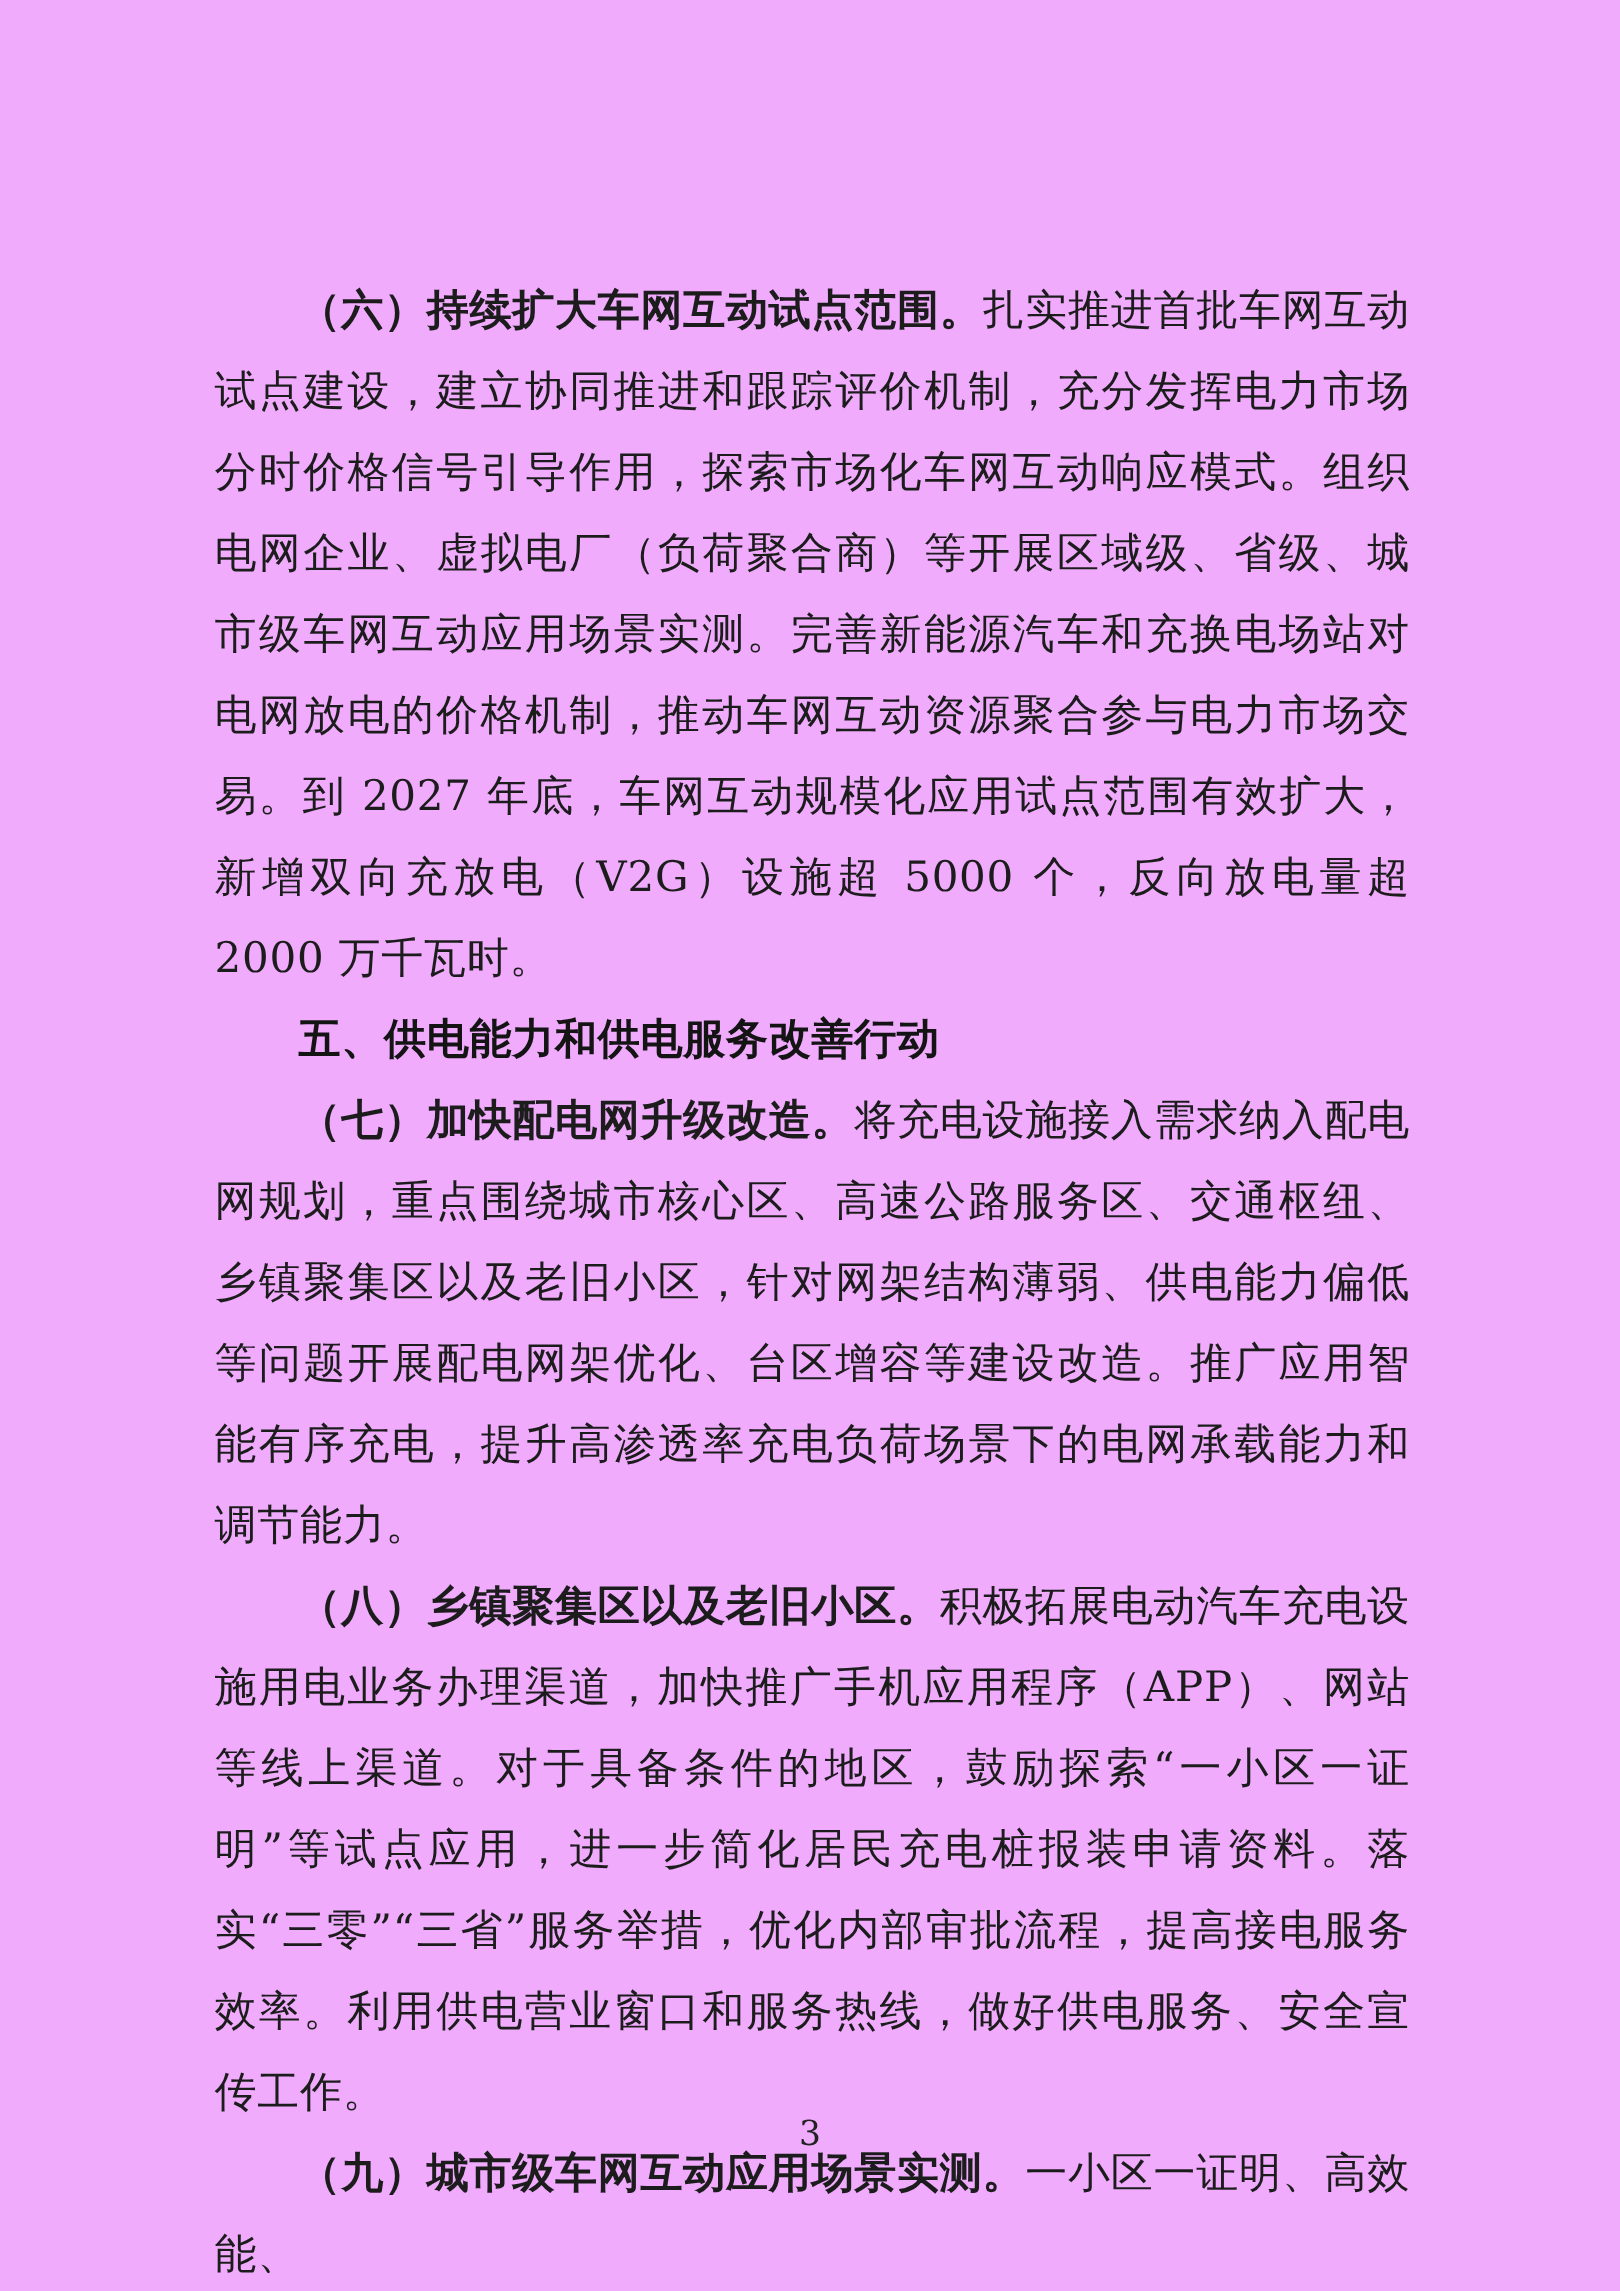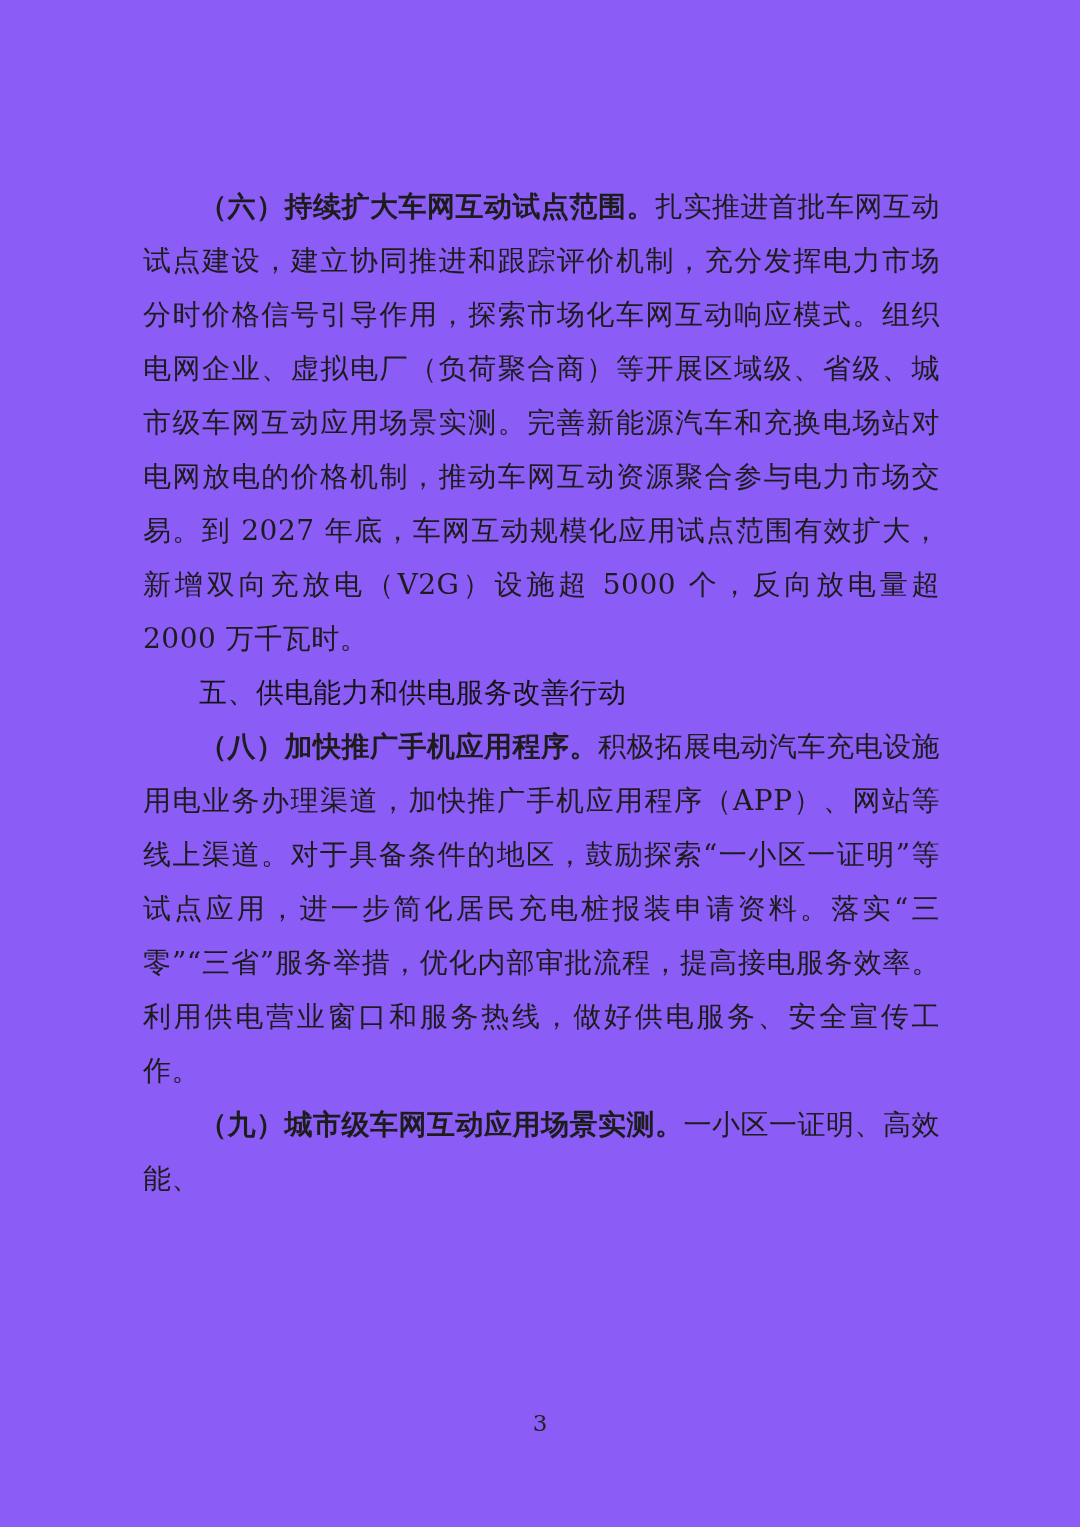--- a/index.html
+++ b/index.html
@@ -11,21 +11,21 @@
     width: 1080px;
     height: 1527px;
     position: relative;
     font-family: "DejaVu Serif", "Liberation Serif", serif;
     color: #1c1c1c;
     overflow: hidden;
   }
   .page {
     position: absolute;
     inset: 0;
-    background: #8b5cf6;
+    background: #f0abfc;
   }
   .content {
     position: absolute;
     left: 143px;
     top: 180px;
     width: 797px;
     font-size: 28px;
     line-height: 54px;
     text-align: justify;
     letter-spacing: 0.5px;
@@ -35,21 +35,21 @@
     text-indent: 2em;
   }
   .para .lead {
     font-weight: 700;
   }
   .heading {
     margin: 0;
     text-indent: 2em;
     font-size: 28px;
     line-height: 54px;
-    font-weight: 400;
+    font-weight: 700;
     font-family: "DejaVu Sans", "Liberation Sans", sans-serif;
     color: #141414;
   }
   .page-number {
     position: absolute;
     left: 0;
     right: 0;
     top: 1408px;
     text-align: center;
     font-size: 23px;
@@ -60,22 +60,23 @@
 </head>
 <body>
 
 <div class="page">
   <div class="content">
 
     <p class="para"><span class="lead">（六）持续扩大车网互动试点范围。</span><span>扎实推进首批车网互动试点建设，建立协同推进和跟踪评价机制，充分发挥电力市场分时价格信号引导作用，探索市场化车网互动响应模式。组织电网企业、虚拟电厂（负荷聚合商）等开展区域级、省级、城市级车网互动应用场景实测。完善新能源汽车和充换电场站对电网放电的价格机制，推动车网互动资源聚合参与电力市场交易。到 2027 年底，车网互动规模化应用试点范围有效扩大，新增双向充放电（V2G）设施超 5000 个，反向放电量超 2000 万千瓦时。</span></p>
 
     <h2 class="heading">五、供电能力和供电服务改善行动</h2>
 
+    <p class="para"><span class="lead">（七）加快配电网升级改造。</span><span>将充电设施接入需求纳入配电网规划，重点围绕城市核心区、高速公路服务区、交通枢纽、乡镇聚集区以及老旧小区，针对网架结构薄弱、供电能力偏低等问题开展配电网架优化、台区增容等建设改造。推广应用智能有序充电，提升高渗透率充电负荷场景下的电网承载能力和调节能力。</span></p>
 
-    <p class="para"><span class="lead">（八）加快推广手机应用程序。</span><span>积极拓展电动汽车充电设施用电业务办理渠道，加快推广手机应用程序（APP）、网站等线上渠道。对于具备条件的地区，鼓励探索“一小区一证明”等试点应用，进一步简化居民充电桩报装申请资料。落实“三零”“三省”服务举措，优化内部审批流程，提高接电服务效率。利用供电营业窗口和服务热线，做好供电服务、安全宣传工作。</span></p>
+    <p class="para"><span class="lead">（八）乡镇聚集区以及老旧小区。</span><span>积极拓展电动汽车充电设施用电业务办理渠道，加快推广手机应用程序（APP）、网站等线上渠道。对于具备条件的地区，鼓励探索“一小区一证明”等试点应用，进一步简化居民充电桩报装申请资料。落实“三零”“三省”服务举措，优化内部审批流程，提高接电服务效率。利用供电营业窗口和服务热线，做好供电服务、安全宣传工作。</span></p>
 
 
     <p class="para"><span class="lead">（九）城市级车网互动应用场景实测。</span><span>一小区一证明、高效能、</span></p>
 
   </div>
 
   <div class="page-number">3</div>
 </div>
 
 </body></html>

